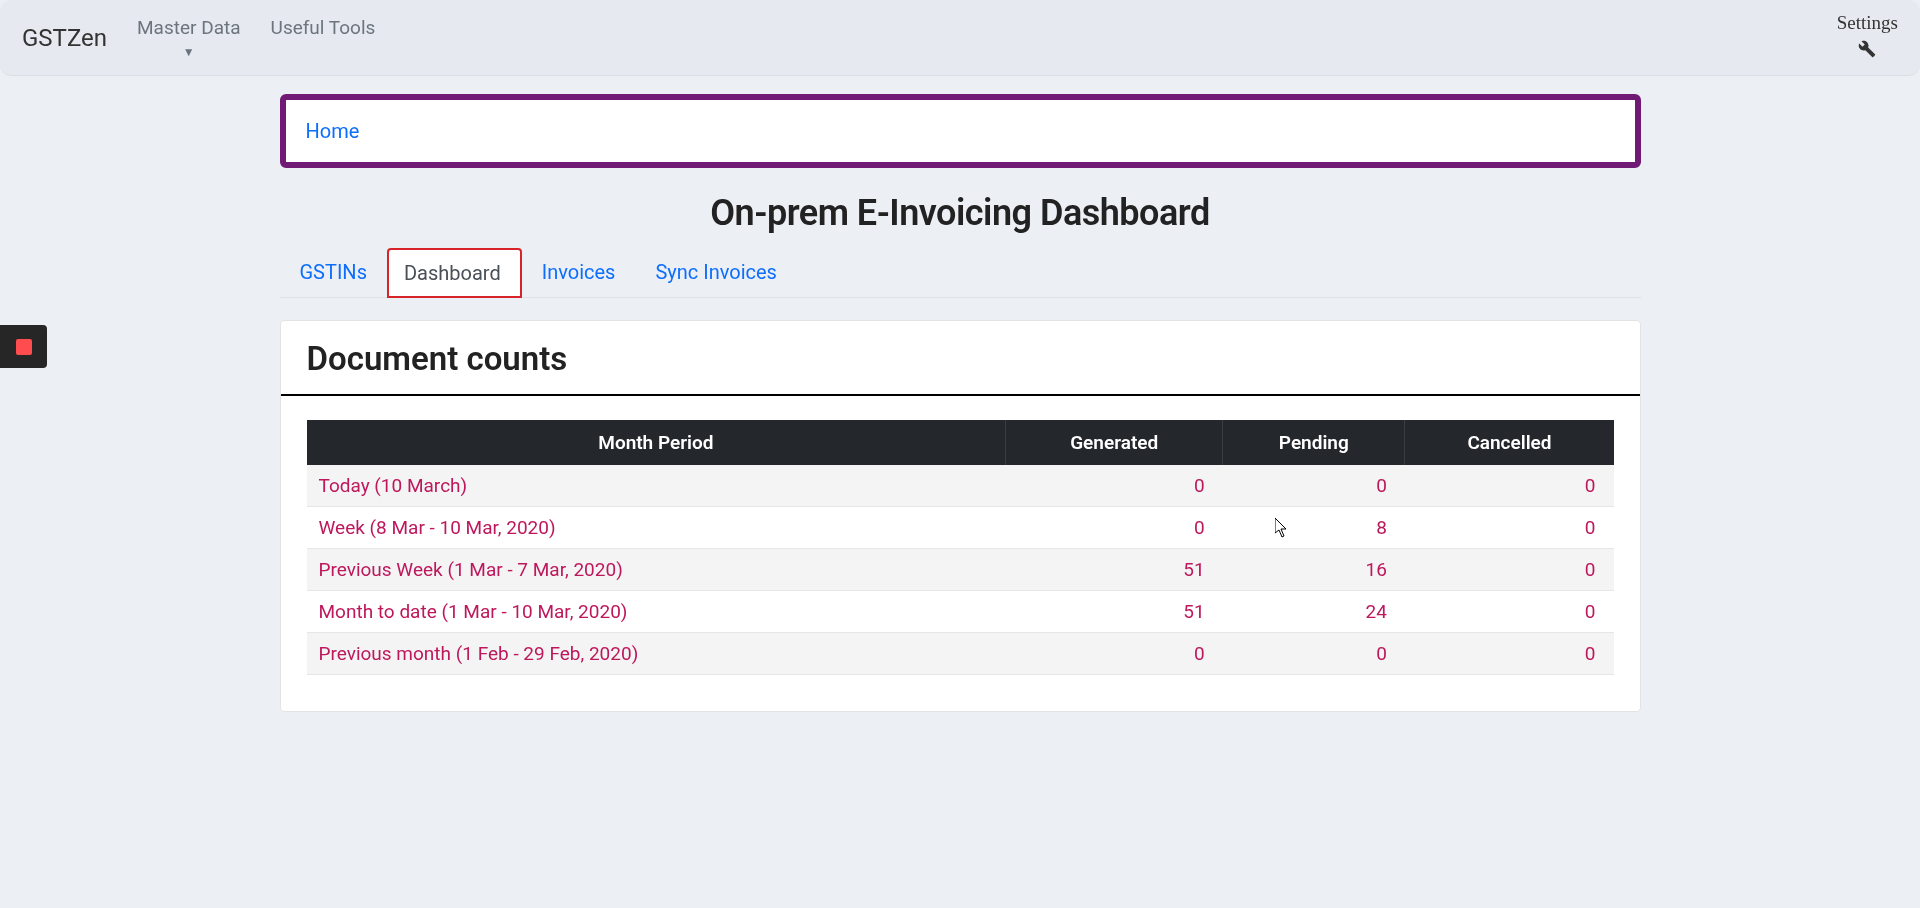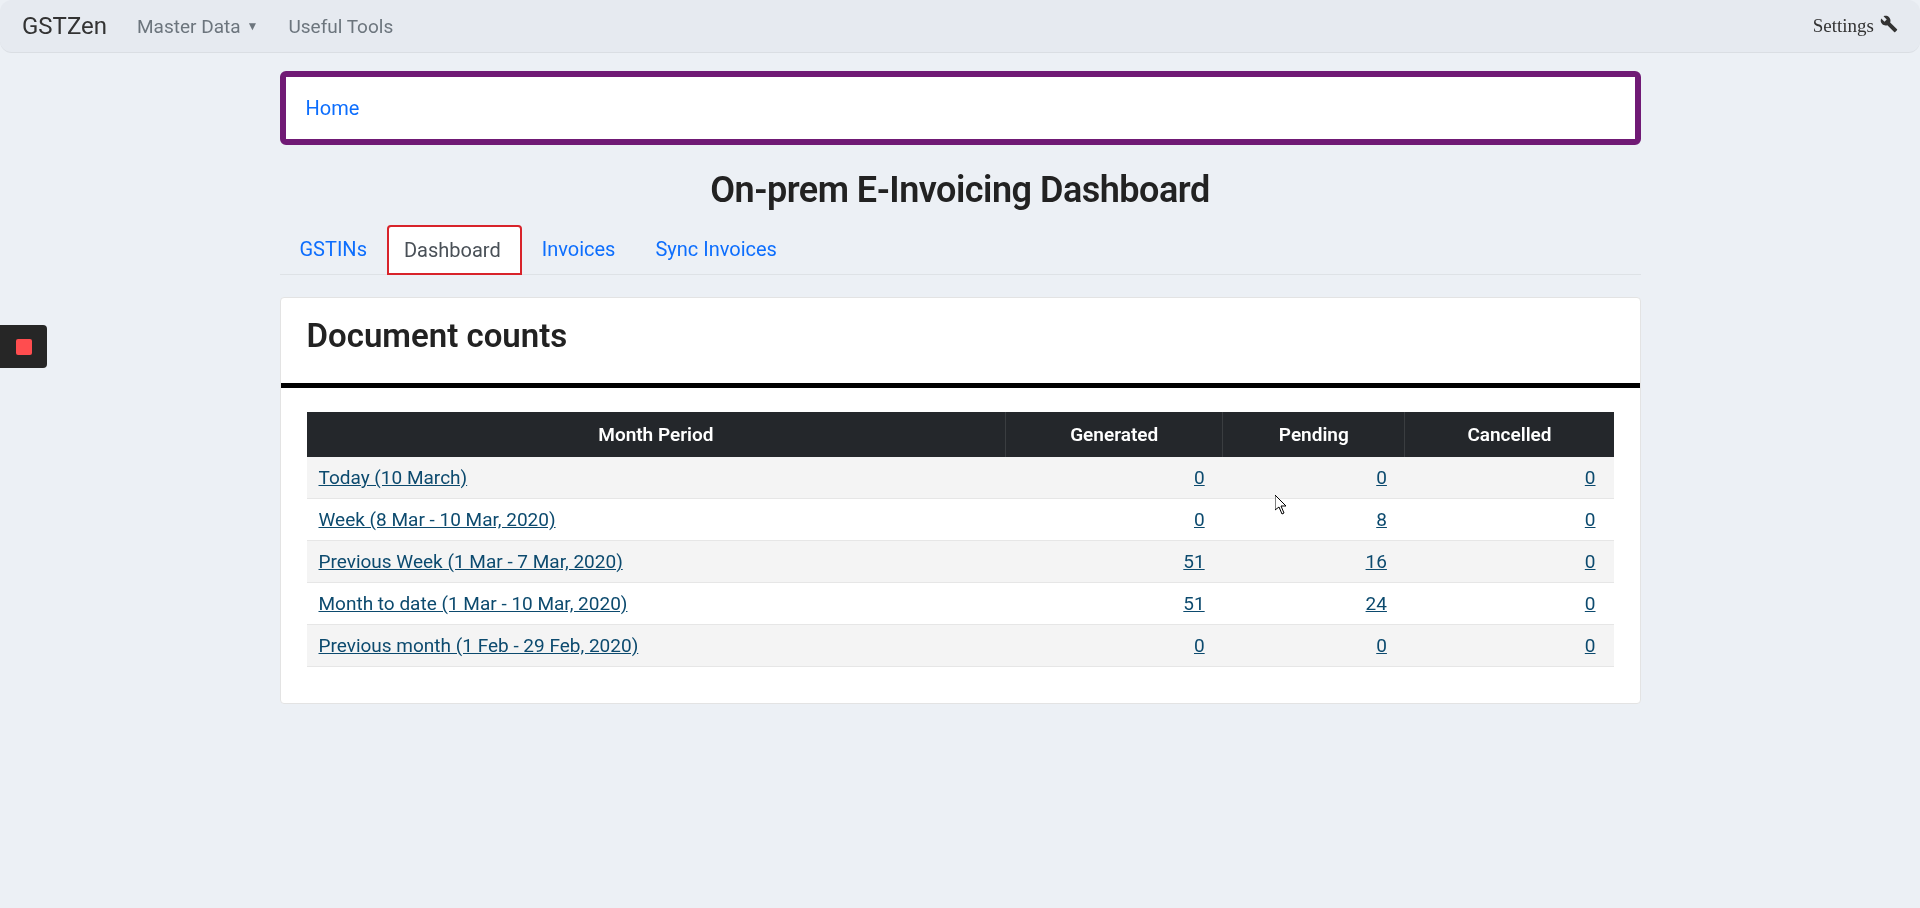--- a/index.html
+++ b/index.html
@@ -35,20 +35,21 @@
       display: flex;
       gap: 30px;
     }
     .nav-link {
       font-size: 19px;
       color: #6c757d;
       cursor: pointer;
       display: flex;
       align-items: center;
       gap: 6px;
+      flex-direction: column;
     }
     .nav-link.settings-link {
       color: #333;
       font-family: Liberation Serif, serif;
     }
     .caret-down {
       font-size: 12px;
     }
     .wrench-icon {
       font-size: 18px;
@@ -126,22 +127,22 @@
       border: 1px solid #e3e3e3;
       border-radius: 4px;
       margin-top: 22px;
       padding: 0;
       overflow: hidden;
     }
     .card-title {
       font-size: 33px;
       font-weight: 600;
       color: #222;
-      padding: 18px 26px 28px;
-      border-bottom: 5px solid #000000;
+      padding: 18px 26px 16px;
+      border-bottom: 2px solid #000000;
     }
     .table-wrap {
       padding: 24px 26px 36px;
     }
     table {
       width: 100%;
       border-collapse: collapse;
     }
     thead th {
       background-color: #24272b;
@@ -154,23 +155,22 @@
     }
     thead th:last-child {
       border-right: none;
     }
     thead th.col-period {
       width: 53.5%;
     }
     tbody td {
       padding: 9px 12px;
       font-size: 19px;
-      color: #0c4a6e;
+      color: #be185d;
       border-bottom: 1px solid #e6e6e6;
-      text-decoration: underline;
     }
     tbody tr:nth-child(odd) td {
       background-color: #f4f4f4;
     }
     tbody tr:nth-child(even) td {
       background-color: #fff;
     }
     td.period { text-align: left; }
     td.num { text-align: right; padding-right: 18px; }
     .cursor {

